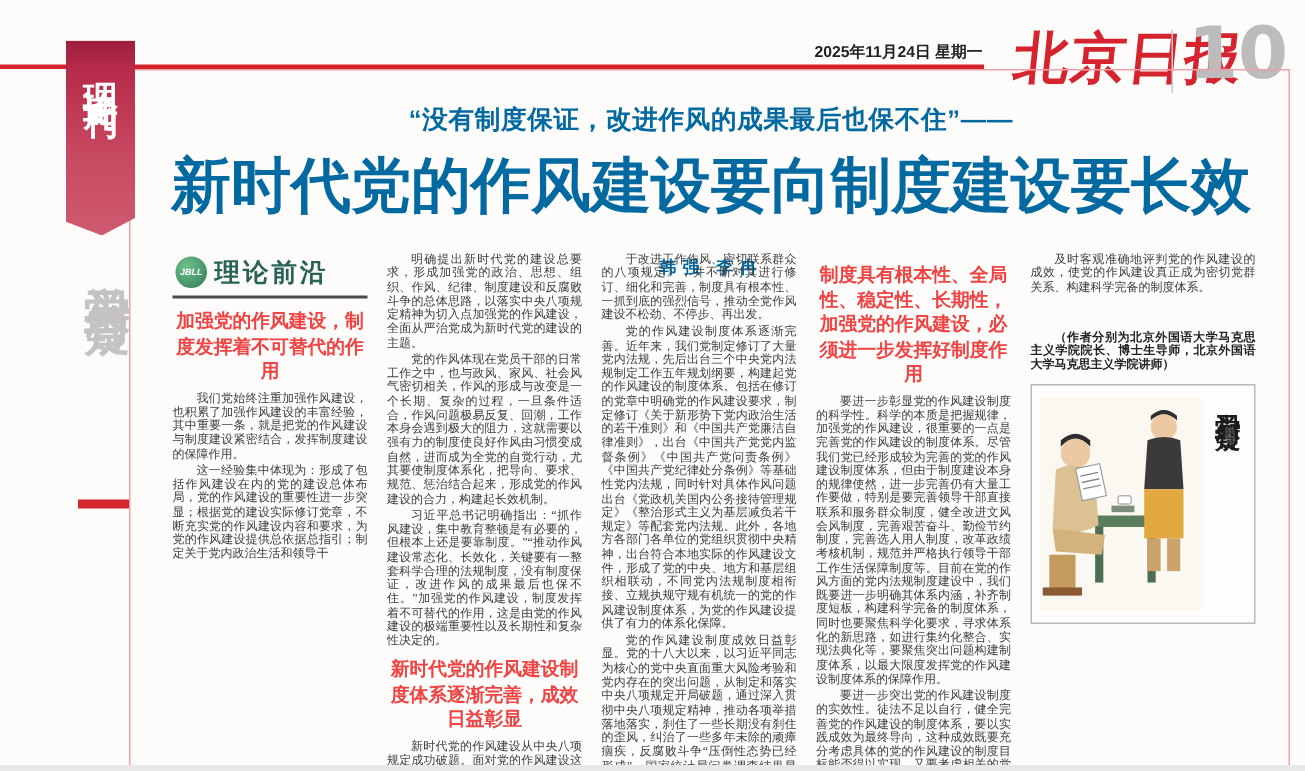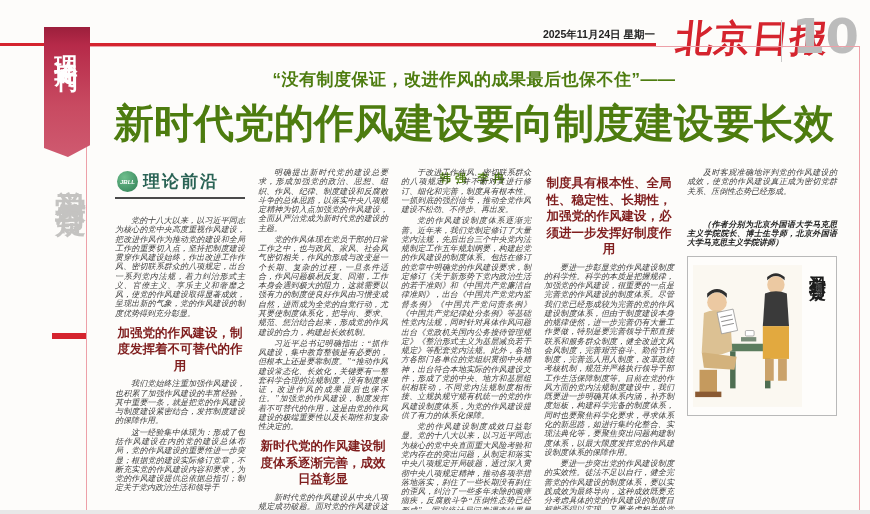--- a/index.html
+++ b/index.html
@@ -22,37 +22,37 @@
         background:linear-gradient(180deg,#9c1f3c 0,#b62a49 14%,#c84a61 60%,#cf5a70 100%);
         clip-path:polygon(0 0,100% 0,100% 91%,52% 100%,0 93%);
         display:flex;justify-content:center;padding-top:10px;box-sizing:border-box;}
   .ribbon span{writing-mode:vertical-rl;color:#fff;font-size:23px;font-weight:bold;
         font-family:"DejaVu Serif",serif;letter-spacing:5px;}
   .side-gray{position:absolute;left:50px;top:166px;writing-mode:vertical-rl;
         font-size:31px;font-weight:bold;color:#c4c3c1;letter-spacing:4px;
         font-family:"DejaVu Serif",serif;}
   .side-bar-red{position:absolute;left:52px;top:333px;width:34px;height:6px;background:#d5242e;}
   
-  .hblock{position:absolute;left:100px;top:68px;width:748px;text-align:center;color:#4d7c0f;}
+  .hblock{position:absolute;left:100px;top:68px;width:748px;text-align:center;color:#0369a1;}
   .kicker{font-size:17px;font-weight:bold;font-family:"Liberation Sans",sans-serif;letter-spacing:.5px;}
   .title{margin-top:5px;font-size:40px;font-weight:900;font-family:Liberation Sans, sans-serif;
         letter-spacing:0;white-space:nowrap;}
   .byline{margin-top:20px;font-size:11.5px;font-weight:bold;letter-spacing:4px;}
   
   .body{position:absolute;left:115px;top:168px;width:722px;display:flex;gap:13px;}
   .col{flex:0 0 130px;width:130px;}
   .col.wide{flex:0 0 150px;width:150px;}
   .bp{margin:0 0 2px 0;font-size:8px;line-height:1.16;text-align:justify;
-        text-indent:2em;color:#3c3c3c;font-style:italic;}
-  .sub{margin:7px 0 5px 0;font-size:12.5px;line-height:1.32;font-weight:bold;color:#7f1d1d;
+        text-indent:2em;color:#3c3c3c;}
+  .sub{margin:7px 0 5px 0;font-size:12.5px;line-height:1.32;font-weight:bold;color:#ef4444;
         text-align:center;font-family:"Liberation Sans",sans-serif;}
   .credit{font-weight:bold;color:#222;margin-top:24px;}
   
   .col-logo{display:flex;align-items:center;gap:5px;padding:2px 0 4px 2px;
-        border-bottom:2px solid #4a4a4a;margin-bottom:17px;}
+        border-bottom:2px solid #4a4a4a;margin-bottom:5px;}
   .logo-badge{display:inline-flex;align-items:center;justify-content:center;width:21px;height:21px;
         border-radius:50%;background:radial-gradient(circle at 35% 30%,#6fbf8d,#2e7d53);
         color:#fff;font-size:6px;font-weight:bold;font-family:"Liberation Sans",sans-serif;
         font-style:italic;}
   .logo-label{font-size:17px;font-weight:bold;color:#2a6355;font-family:"DejaVu Serif",serif;
         letter-spacing:2px;}
   
   .illus{margin-top:8px;border:1px solid #b9b9b9;background:#fefdfb;height:160px;
         display:flex;padding:5px;box-sizing:border-box;gap:4px;}
   .illus svg{flex:1 1 auto;height:100%;}
@@ -88,21 +88,20 @@
     <div class="byline">韩强 李冉</div>
   </div>
 
   <div class="body">
 
     <div class="col">
       <div class="col-logo">
         <span class="logo-badge">JBLL</span>
         <span class="logo-label">理论前沿</span>
       </div>
-      <p class="bp">党的十八大以来，以习近平同志为核心的党中央高度重视作风建设，把改进作风作为推动党的建设和全局工作的重要切入点，坚持把制度建设贯穿作风建设始终，作出改进工作作风、密切联系群众的八项规定，出台一系列党内法规，着力纠治形式主义、官僚主义、享乐主义和奢靡之风，使党的作风建设取得显著成效，呈现出新的气象，党的作风建设的制度优势得到充分彰显。</p>
       <h3 class="sub">加强党的作风建设，制度发挥着不可替代的作用</h3>
       <p class="bp">我们党始终注重加强作风建设，也积累了加强作风建设的丰富经验，其中重要一条，就是把党的作风建设与制度建设紧密结合，发挥制度建设的保障作用。</p>
       <p class="bp">这一经验集中体现为：形成了包括作风建设在内的党的建设总体布局，党的作风建设的重要性进一步突显；根据党的建设实际修订党章，不断充实党的作风建设内容和要求，为党的作风建设提供总依据总指引；制定关于党内政治生活和领导干</p>
     </div>
 
     <div class="col">
       <p class="bp">明确提出新时代党的建设总要求，形成加强党的政治、思想、组织、作风、纪律、制度建设和反腐败斗争的总体思路，以落实中央八项规定精神为切入点加强党的作风建设，全面从严治党成为新时代党的建设的主题。</p>
       <p class="bp">党的作风体现在党员干部的日常工作之中，也与政风、家风、社会风气密切相关，作风的形成与改变是一个长期、复杂的过程，一旦条件适合，作风问题极易反复、回潮，工作本身会遇到极大的阻力，这就需要以强有力的制度使良好作风由习惯变成自然，进而成为全党的自觉行动，尤其要使制度体系化，把导向、要求、规范、惩治结合起来，形成党的作风建设的合力，构建起长效机制。</p>
       <p class="bp">习近平总书记明确指出：“抓作风建设，集中教育整顿是有必要的，但根本上还是要靠制度。”“推动作风建设常态化、长效化，关键要有一整套科学合理的法规制度，没有制度保证，改进作风的成果最后也保不住。”加强党的作风建设，制度发挥着不可替代的作用，这是由党的作风建设的极端重要性以及长期性和复杂性决定的。</p>
       <h3 class="sub">新时代党的作风建设制度体系逐渐完善，成效日益彰显</h3>
@@ -115,21 +114,21 @@
       <p class="bp">党的作风建设制度成效日益彰显。党的十八大以来，以习近平同志为核心的党中央直面重大风险考验和党内存在的突出问题，从制定和落实中央八项规定开局破题，通过深入贯彻中央八项规定精神，推动各项举措落地落实，刹住了一些长期没有刹住的歪风，纠治了一些多年未除的顽瘴痼疾，反腐败斗争“压倒性态势已经形成”。国家统计局问卷调查结果显示，党的十八大以来，人民群众对党风廉政建设和反腐败工作的满意度逐年走高，极大地增强了人民群众对党中央的信心、信任和信赖，</p>
     </div>
 
     <div class="col">
       <h3 class="sub">制度具有根本性、全局性、稳定性、长期性，加强党的作风建设，必须进一步发挥好制度作用</h3>
       <p class="bp">要进一步彰显党的作风建设制度的科学性。科学的本质是把握规律，加强党的作风建设，很重要的一点是完善党的作风建设的制度体系。尽管我们党已经形成较为完善的党的作风建设制度体系，但由于制度建设本身的规律使然，进一步完善仍有大量工作要做，特别是要完善领导干部直接联系和服务群众制度，健全改进文风会风制度，完善艰苦奋斗、勤俭节约制度，完善选人用人制度，改革政绩考核机制，规范并严格执行领导干部工作生活保障制度等。目前在党的作风方面的党内法规制度建设中，我们既要进一步明确其体系内涵，补齐制度短板，构建科学完备的制度体系，同时也要聚焦科学化要求，寻求体系化的新思路，如进行集约化整合、实现法典化等，要聚焦突出问题构建制度体系，以最大限度发挥党的作风建设制度体系的保障作用。</p>
       <p class="bp">要进一步突出党的作风建设制度的实效性。徒法不足以自行，健全完善党的作风建设的制度体系，要以实践成效为最终导向，这种成效既要充分考虑具体的党的作风建设的制度目标能否得以实现，又要考虑相关的党的作风是否得到扭转，更要考虑人民群众对党的作风建设是否满意，要聚焦形式主义、官僚主义等不正之风，通过建章立制，树立鲜明的导向，明确达致的目标，制定科学的规范，提供有效的保障，特别是要树立鲜明的群众导向，让人民群众</p>
     </div>
 
     <div class="col wide">
-      <p class="bp">及时客观准确地评判党的作风建设的成效，使党的作风建设真正成为密切党群关系、压倒性态势已经形成。</p>
+      <p class="bp">及时客观准确地评判党的作风建设的成效，使党的作风建设真正成为密切党群关系、构建科学完备的制度体系。</p>
       <p class="bp credit">（作者分别为北京外国语大学马克思主义学院院长、博士生导师，北京外国语大学马克思主义学院讲师）</p>
 
       <div class="illus">
         <svg viewBox="0 0 100 130" preserveAspectRatio="xMidYMid meet">
           <rect x="0" y="0" width="100" height="130" fill="#fbf8f1"></rect>
 
           <rect x="30" y="72" width="46" height="7" rx="1" fill="#5b7d5e"></rect>
           <rect x="34" y="79" width="5" height="34" fill="#4e6e52"></rect>
           <rect x="66" y="79" width="5" height="34" fill="#4e6e52"></rect>
           <rect x="44" y="66" width="14" height="4" fill="#7a8f7a"></rect>

